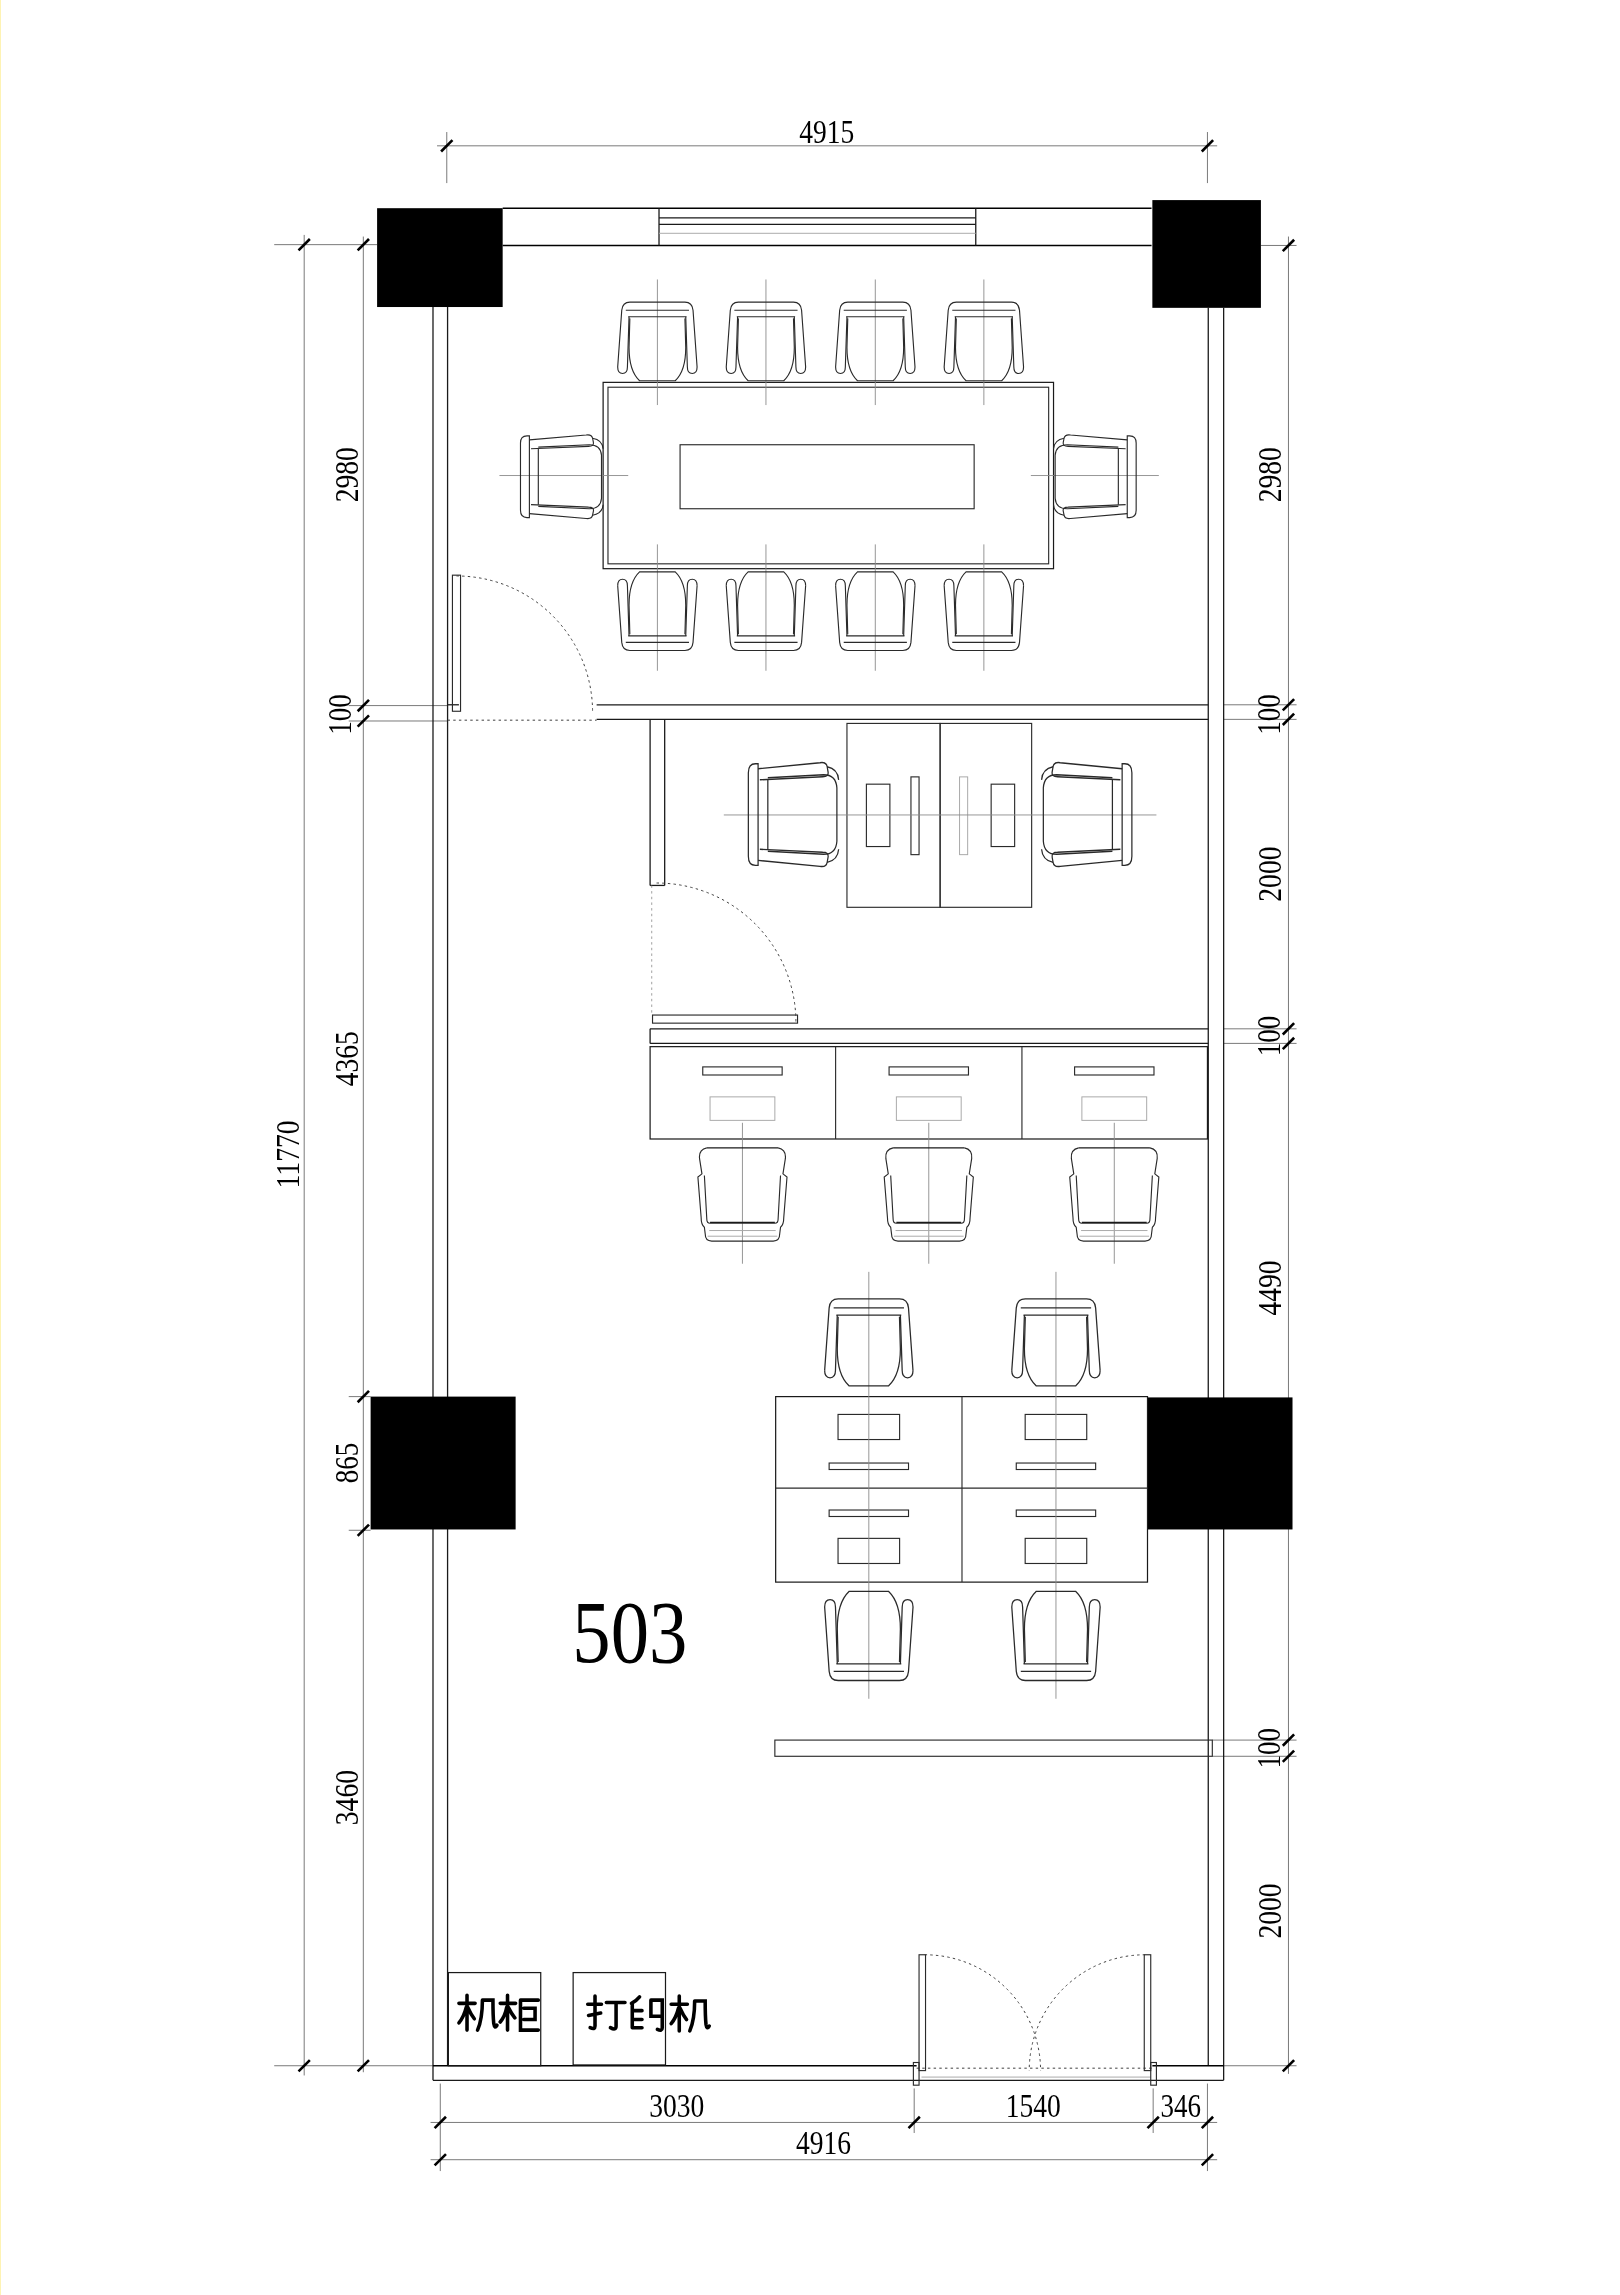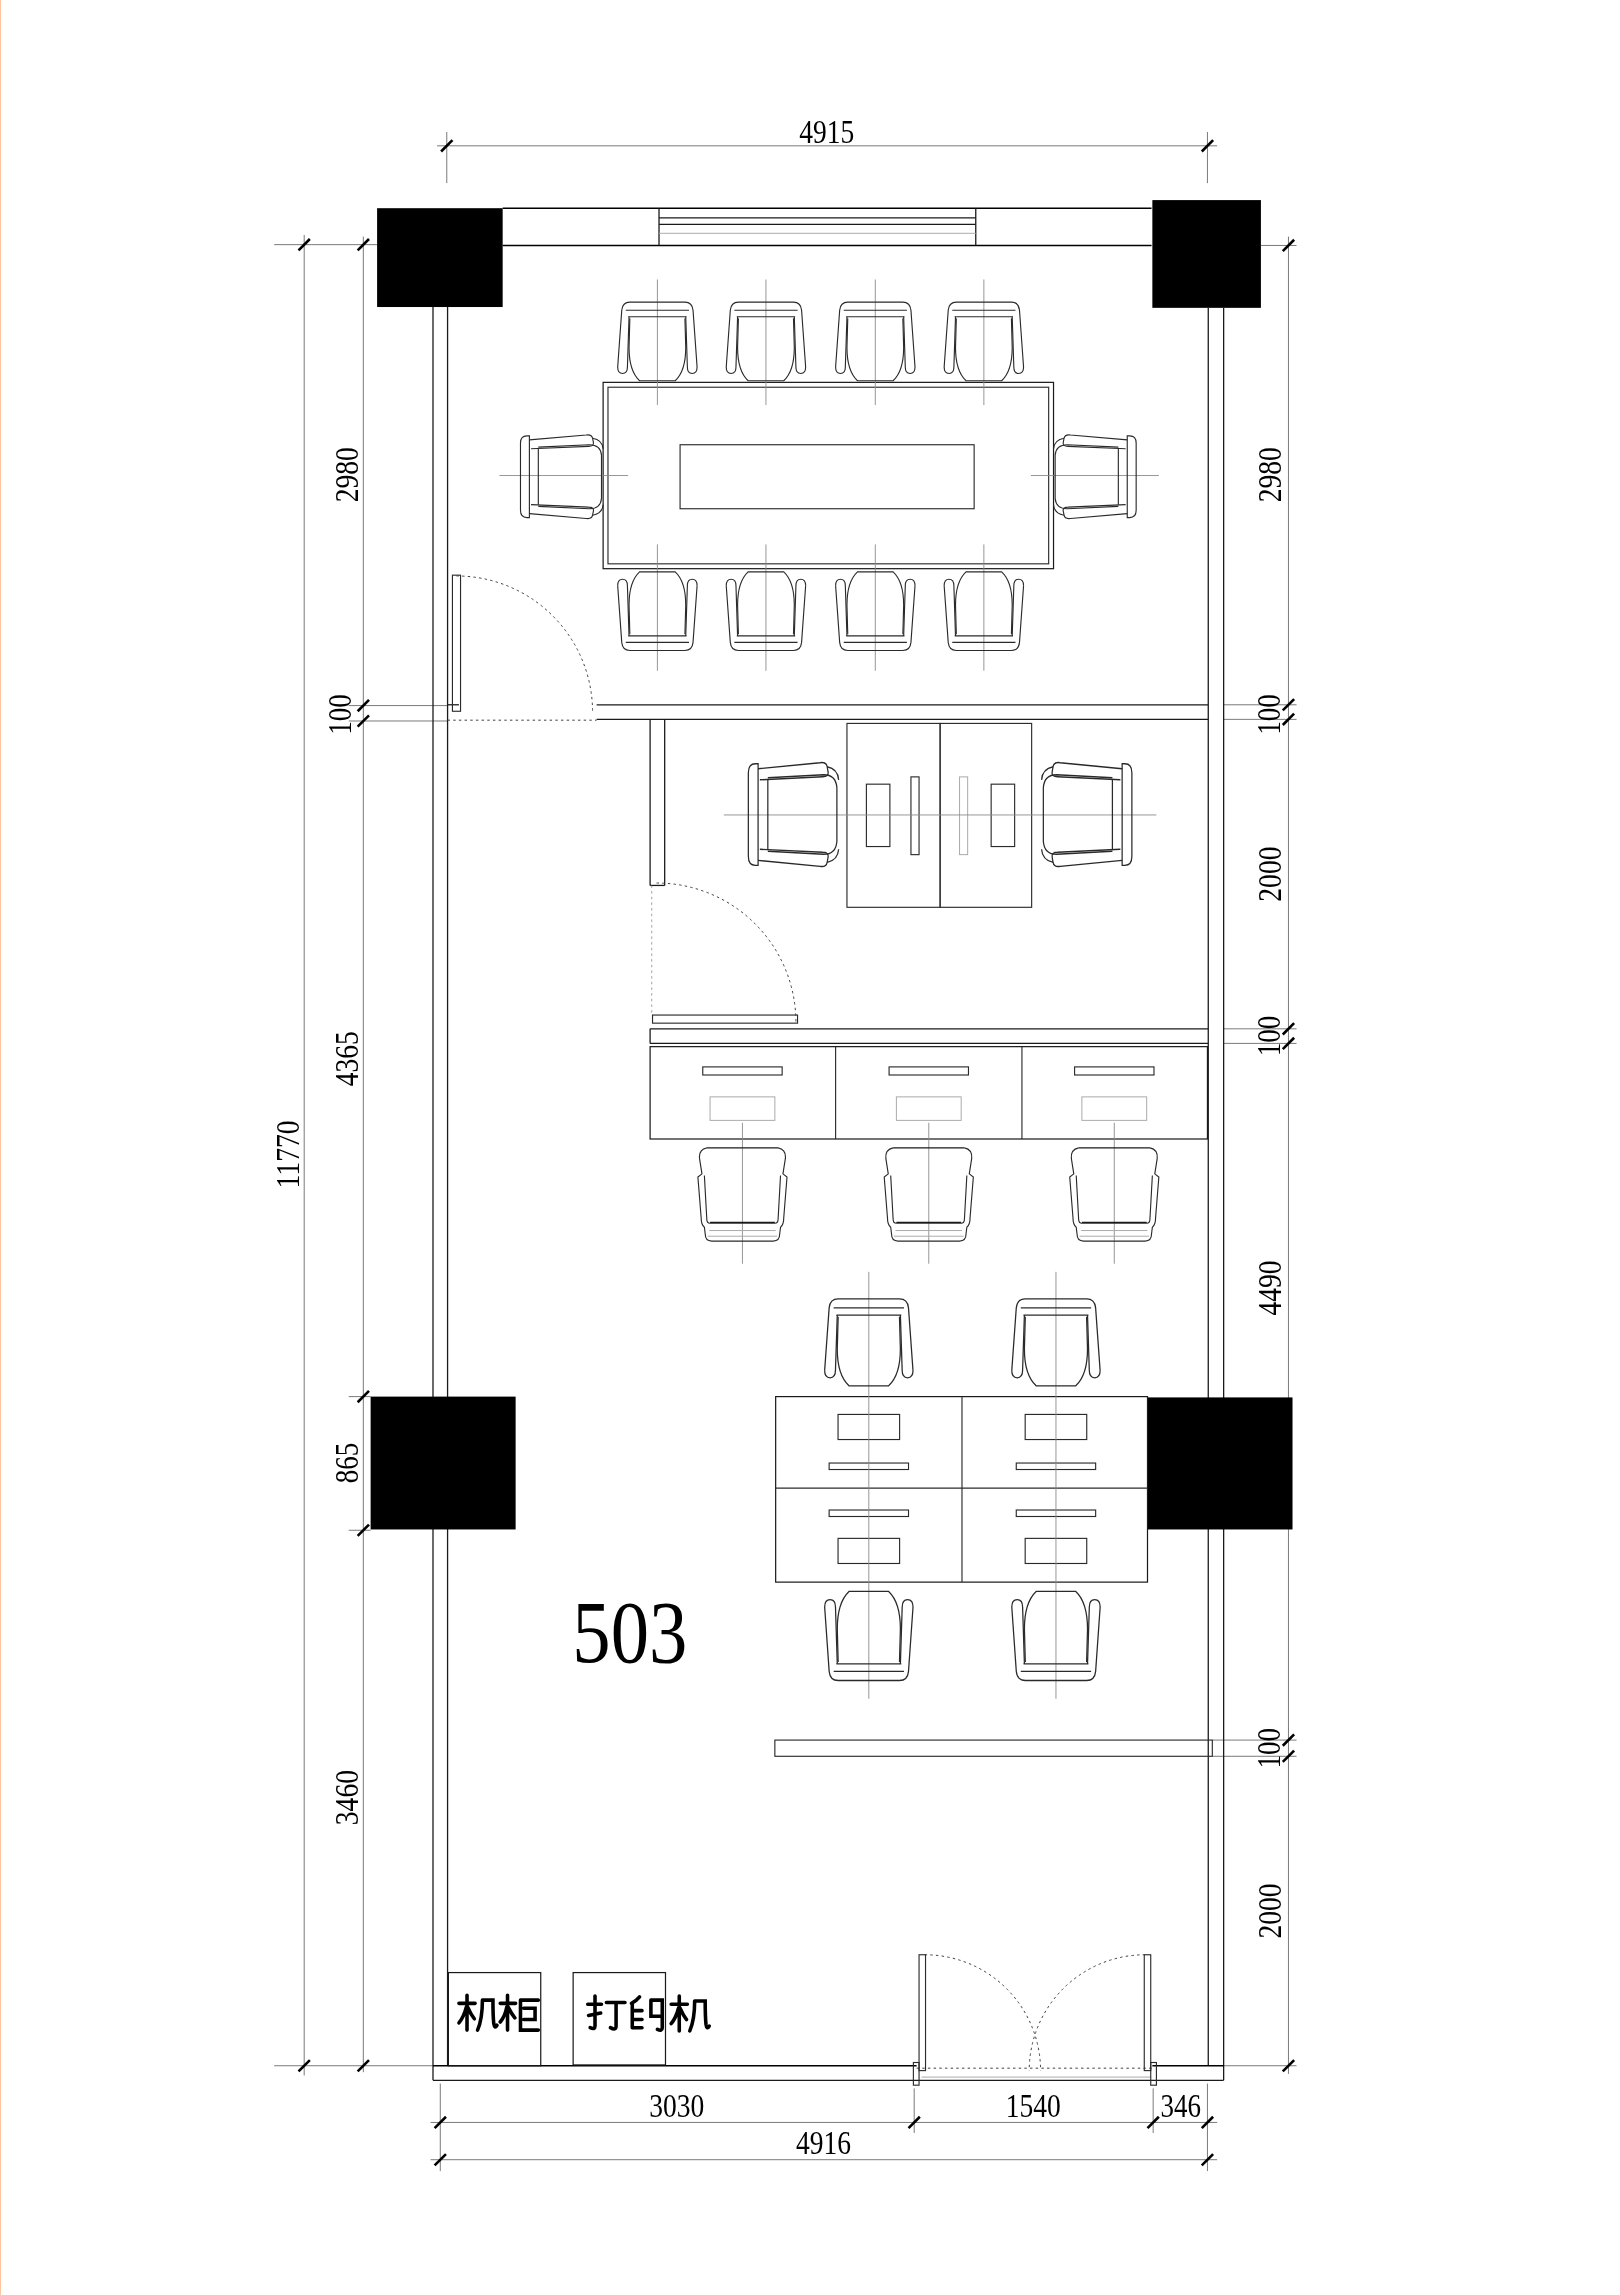--- a/index.html
+++ b/index.html
@@ -1,16 +1,16 @@
 <!DOCTYPE html>
 <html style="font-size:13px"><head>
 <meta charset="utf-8">
 <style>
 html,body{margin:0;padding:0;background:#fff;}
-#page{width:1300px;height:2295px;background:#f97316;position:relative;overflow:hidden;}
+#page{width:1300px;height:2295px;background:#fde047;position:relative;overflow:hidden;}
 svg{display:block;}
 .w{stroke:#000;stroke-width:2;fill:none}
 .w1{stroke:#1a1a1a;stroke-width:1.6;fill:none}
 .f{stroke:#2a2a2a;stroke-width:1.4;fill:none}
 .f2{stroke:#1a1a1a;stroke-width:1.5;fill:none}
 .fl{stroke:#a8a8a8;stroke-width:1.2;fill:none}
 .c{stroke:#8a8a8a;stroke-width:1.1;fill:none}
 .d{stroke:#5a5a5a;stroke-width:1;fill:none}
 .t{stroke:#000;stroke-width:3.2;fill:none}
 .dot{stroke:#3a3a3a;stroke-width:1.2;fill:none;stroke-dasharray:3 4}

